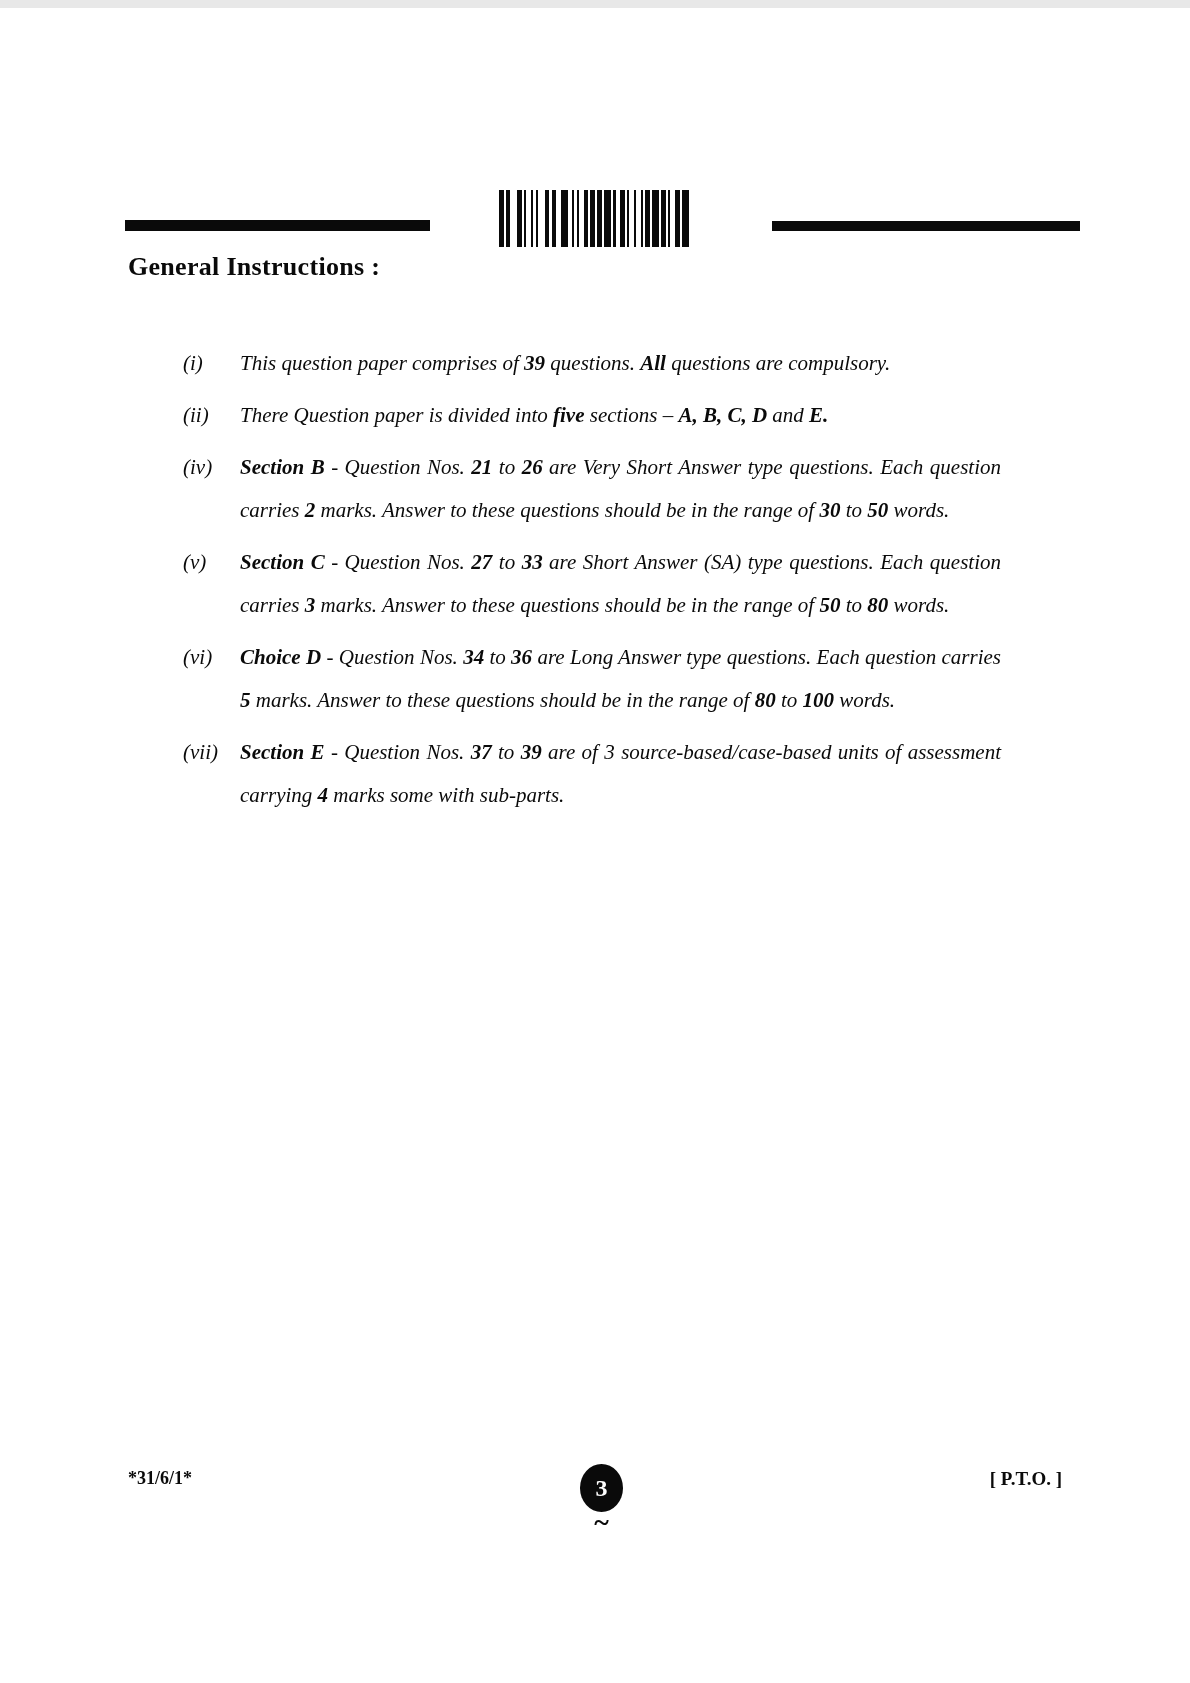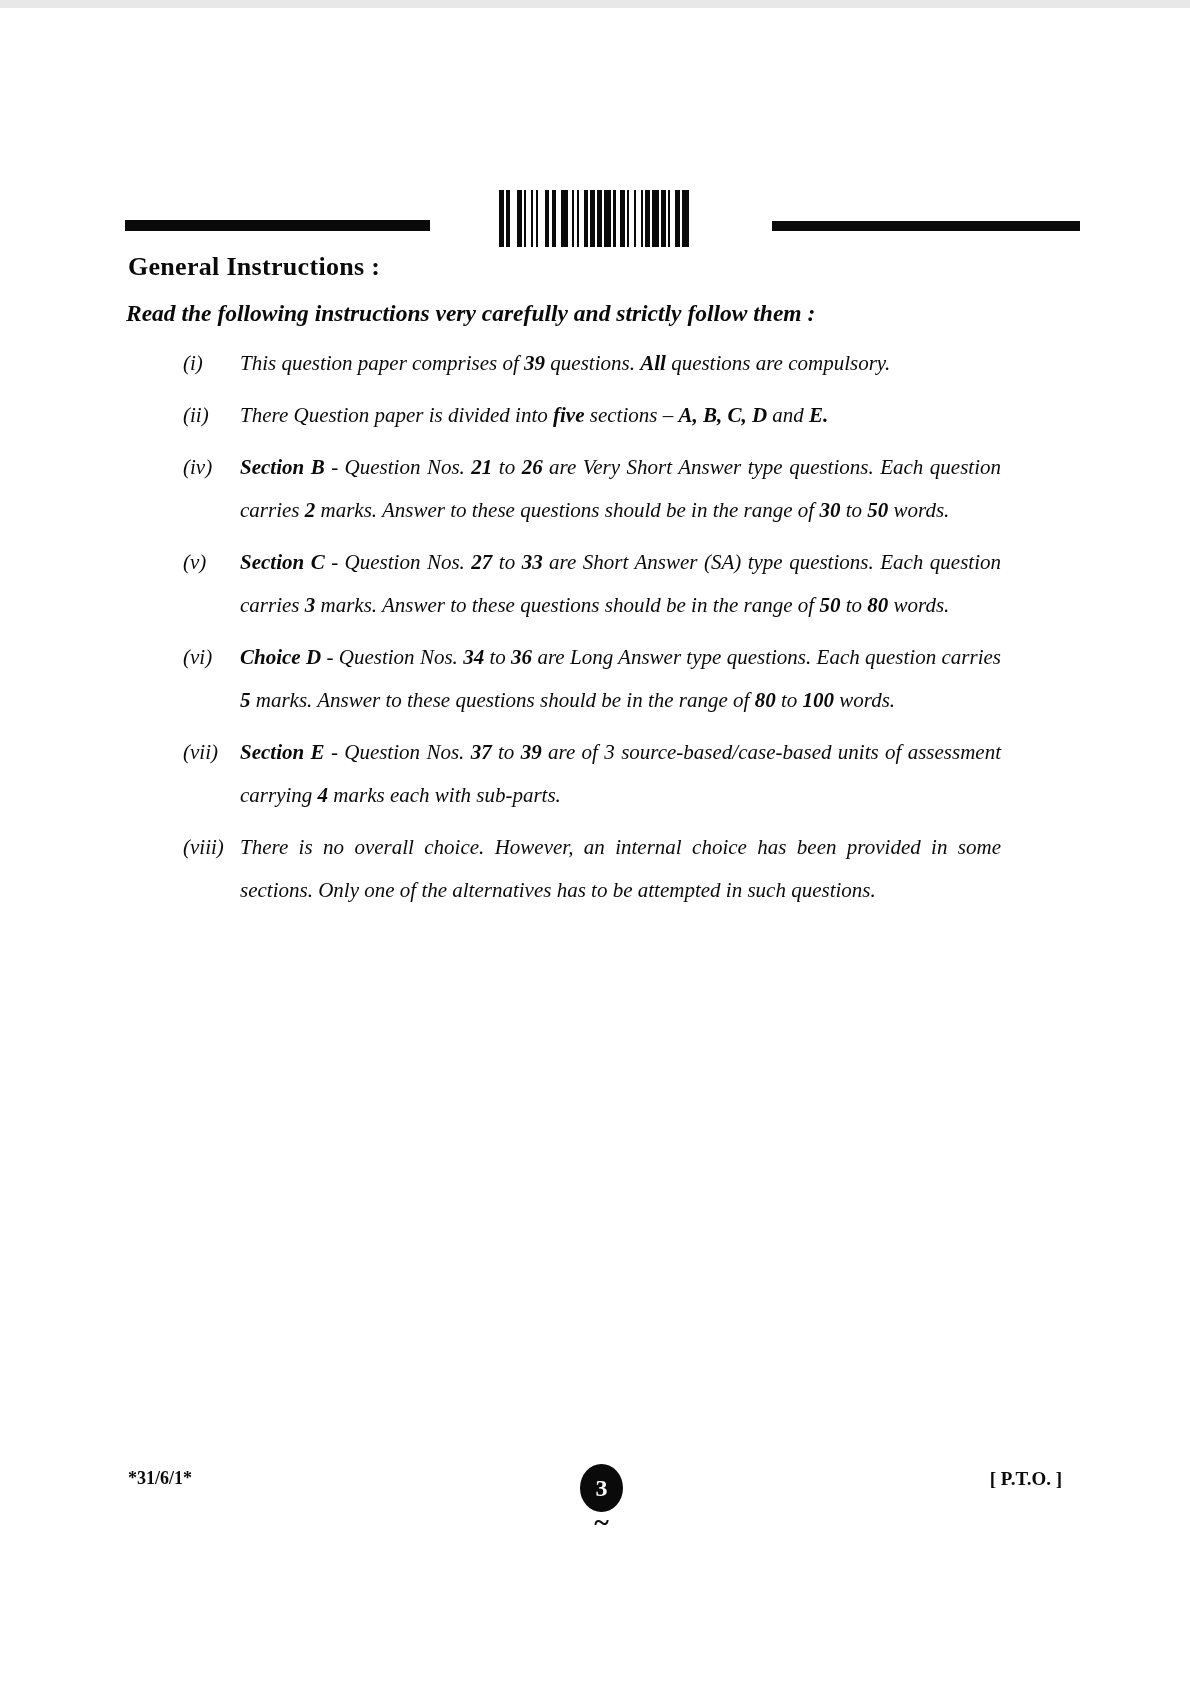--- a/index.html
+++ b/index.html
@@ -155,21 +155,20 @@
       <div class="bc-bar" style="flex-grow: 2;"></div>
       <div class="bc-space" style="flex-grow: 1;"></div>
       <div class="bc-bar" style="flex-grow: 3;"></div>
       <div class="bc-space" style="flex-grow: 1;"></div>
     </div>
 
   <div class="rule rule-right"></div>
 
   <div class="heading">General Instructions :</div>
 
-  <div class="intro">Read the following instructions very carefully and strictly follow them :</div>
 
   <div class="instructions">
       <div class="instr-item">
         <span class="marker">(i)</span>
         <span class="itext"><span>This question paper comprises of </span><b>39</b><span> questions. </span><b>All</b><span> questions are compulsory.</span></span>
       </div>
       <div class="instr-item">
         <span class="marker">(ii)</span>
         <span class="itext"><span>There Question paper is divided into </span><b>five</b><span> sections – </span><b>A, B, C, D</b><span> and </span><b>E.</b></span>
       </div>
@@ -180,25 +179,21 @@
       <div class="instr-item">
         <span class="marker">(v)</span>
         <span class="itext"><b>Section C</b><span> - Question Nos. </span><b>27</b><span> to </span><b>33</b><span> are Short Answer (SA) type questions. Each question carries </span><b>3</b><span> marks. Answer to these questions should be in the range of </span><b>50</b><span> to </span><b>80</b><span> words.</span></span>
       </div>
       <div class="instr-item">
         <span class="marker">(vi)</span>
         <span class="itext"><b>Choice D</b><span> - Question Nos. </span><b>34</b><span> to </span><b>36</b><span> are Long Answer type questions. Each question carries </span><b>5</b><span> marks. Answer to these questions should be in the range of </span><b>80</b><span> to </span><b>100</b><span> words.</span></span>
       </div>
       <div class="instr-item">
         <span class="marker">(vii)</span>
-        <span class="itext"><b>Section E</b><span> - Question Nos. </span><b>37</b><span> to </span><b>39</b><span> are of 3 source-based/case-based units of assessment carrying </span><b>4</b><span> marks each with sub-parts.</span></span>
-      </div>
-      <div class="instr-item">
-        <span class="marker">(viii)</span>
-        <span class="itext"><span>There is no overall choice. However, an internal choice has been provided in some sections. Only one of the alternatives has to be attempted in such questions.</span></span>
+        <span class="itext"><b>Section E</b><span> - Question Nos. </span><b>37</b><span> to </span><b>39</b><span> are of 3 source-based/case-based units of assessment carrying </span><b>4</b><span> marks some with sub-parts.</span></span>
       </div>
     </div>
 
   <div class="footer-code">*31/6/1*</div>
 
   <div class="page-badge">
     <span>3</span>
   </div>
 
   <div class="tilde">~</div>

